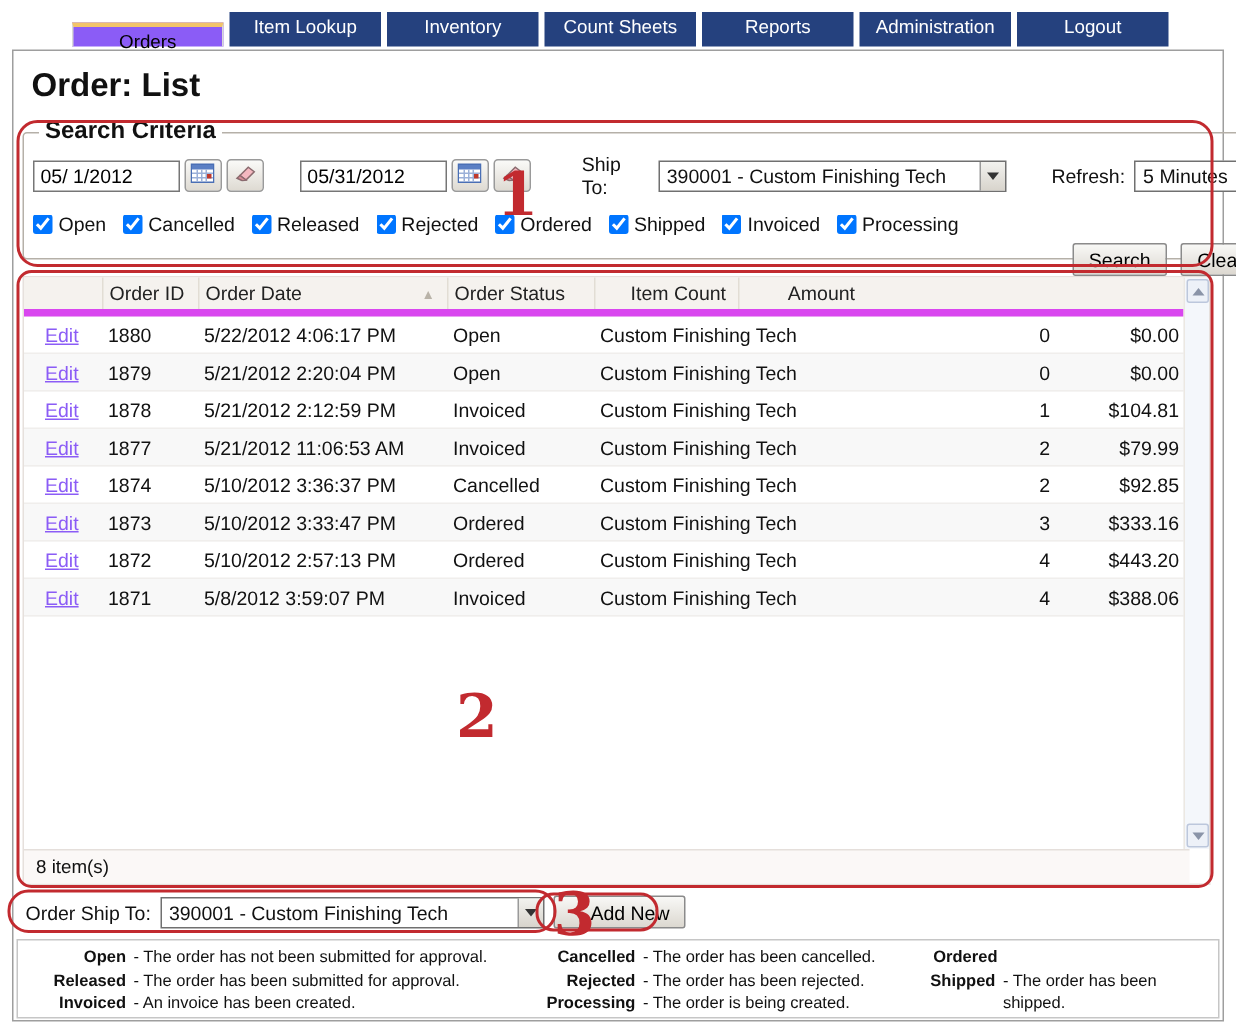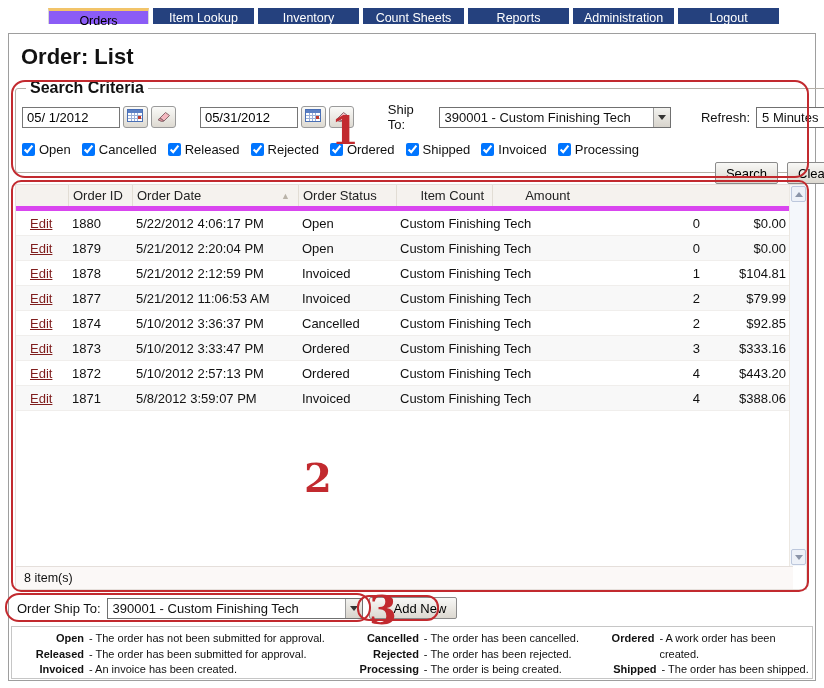--- a/index.html
+++ b/index.html
@@ -1,21 +1,21 @@
 <!DOCTYPE html>
 <html><head>
 <meta charset="utf-8">
 <style>
   * { box-sizing: border-box; margin: 0; padding: 0; }
   html,body { width: 824px; height: 688px; background: #fff; overflow: hidden;
     font-family: "Liberation Sans", sans-serif; color: #111; }
 
   
   .tab-bar { position: absolute; left: 48px; top: 8px; display: flex; align-items: flex-end; }
-  .tab { width: 101px; height: 16px; margin-right: 4px; background: #25417E; color: #fff;
+  .tab { width: 101px; height: 23px; margin-right: 4px; background: #25417E; color: #fff;
     font-size: 12.5px; text-align: center; line-height: 21px; cursor: default; }
   .tab.active { height: 16px; background: #8b5cf6; color: #000;
     border-top: 3px solid #F2C469; border-left: 1px solid #d8d8d8; border-right: 1px solid #d8d8d8;
     line-height: 20px; }
 
   
   .main-panel { position: absolute; left: 8px; top: 33px; width: 808px; height: 648px;
     border: 1px solid #9e9e9e; background: #fff; }
   .page-title { position: absolute; left: 12px; top: 10px; font-size: 22px; font-weight: bold; }
 
@@ -54,21 +54,21 @@
   .c-edit { width: 52px; padding-left: 14px; }
   .c-id { width: 64px; padding-left: 4px; }
   .c-date { width: 166px; padding-left: 4px; }
   .c-status { width: 98px; padding-left: 4px; }
   .c-ship { width: 216px; padding-left: 4px; }
   .c-count { width: 96px; justify-content: flex-end; text-align: right; padding-right: 8px; display: flex; }
   .c-amount { width: 82px; justify-content: flex-end; text-align: right; padding-right: 4px; display: flex; }
   .sort-arrow { margin-left: auto; margin-right: 8px; font-size: 9px; color: #b9b3a8; }
   .t-body .t-row { border-bottom: 1px solid #f0eeec; }
   .t-body .t-row:nth-child(even) { background: #f8f8f8; }
-  .edit-link { color: #7f1d1d; text-decoration: underline; }
+  .edit-link { color: #8b5cf6; text-decoration: underline; }
   .grid-footer { position: absolute; left: 0; right: 13px; bottom: 0; height: 23px;
     background: #FBF8F7; border-top: 1px solid #e5dfdb; font-size: 12.5px;
     display: flex; align-items: center; padding-left: 8px; }
   .vscroll { position: absolute; top: 0; right: 0; bottom: 23px; width: 17px;
     background: #F4F7FB; border-left: 1px solid #ece8e2; }
   .sb-btn { position: absolute; left: 1px; width: 15px; height: 16px; background: #EDF1F8;
     border: 1px solid #BCC7DC; border-radius: 2px; display: flex; align-items: center; justify-content: center; }
   .sb-up { top: 1px; } .sb-down { bottom: 1px; }
   .tri-up-s { width: 0; height: 0; border-left: 4px solid transparent; border-right: 4px solid transparent;
     border-bottom: 5px solid #8A94A8; }
@@ -349,21 +349,20 @@
           <span>- The order has been rejected.</span>
         </div>
       <div class="leg-item">
           <span class="leg-term">Processing</span>
           <span>- The order is being created.</span>
         </div>
     </div>
     <div class="leg-col leg-col3">
       <div class="leg-item">
           <span class="leg-term">Ordered</span>
-          <span>- A work order has been created.</span>
         </div>
       <div class="leg-item">
           <span class="leg-term">Shipped</span>
           <span>- The order has been shipped.</span>
         </div>
     </div>
   </div>
 
   <div class="ann ann-rect" style="left:2px; top:46px; width:798px; height:98px; border-radius:14px;"></div>
   <div class="ann ann-rect" style="left:2px; top:146px; width:798px; height:412px; border-radius:10px;"></div>

